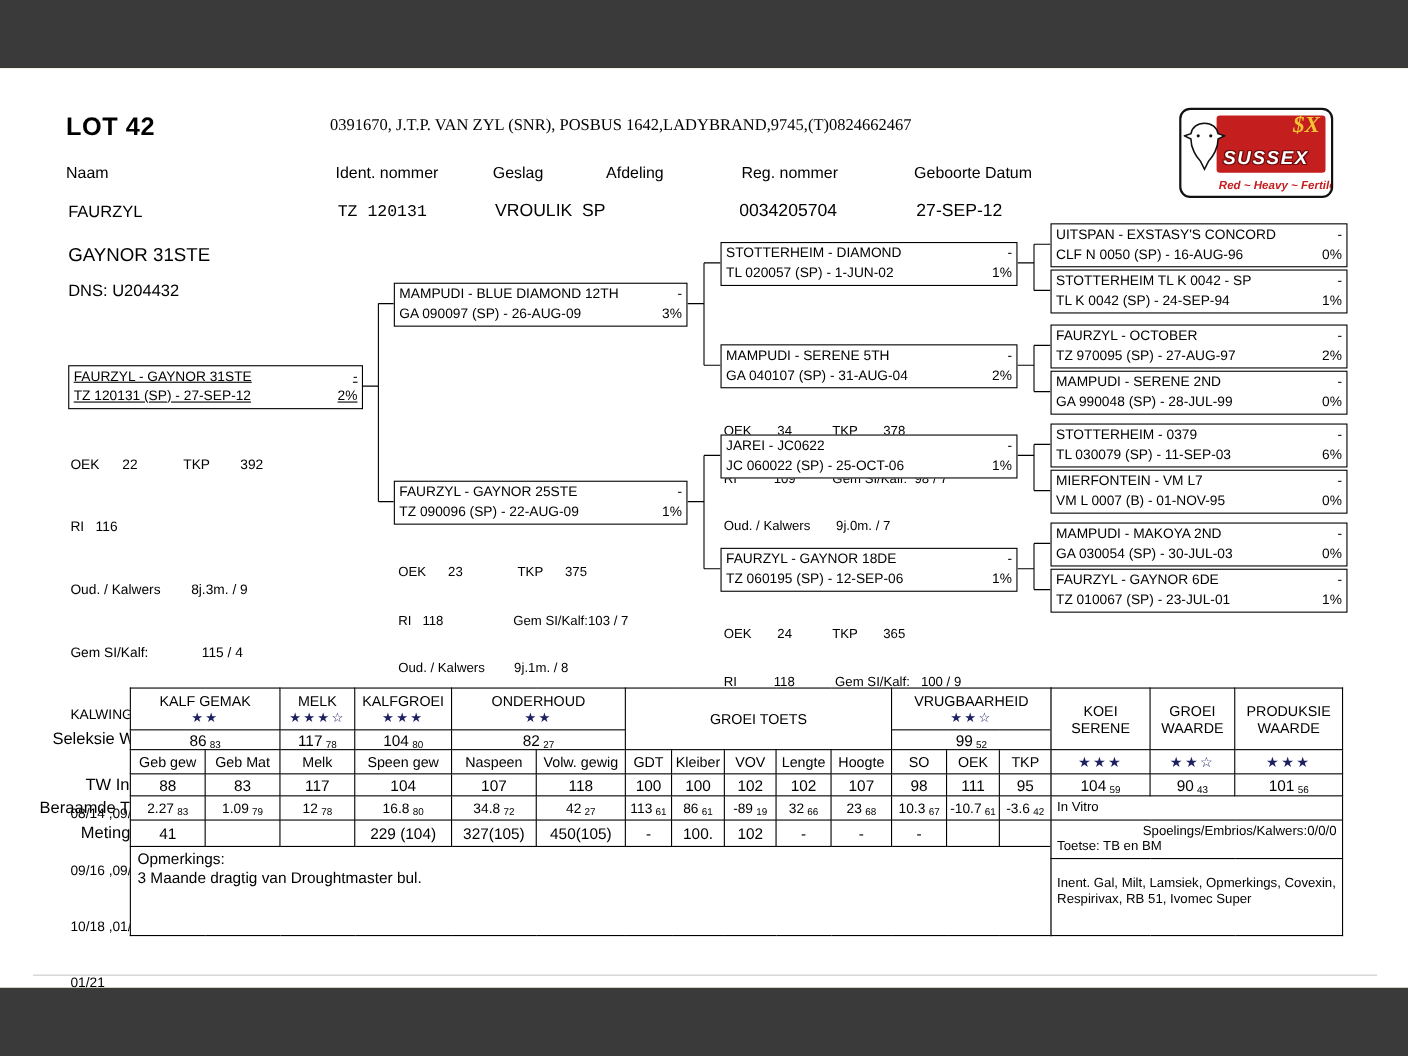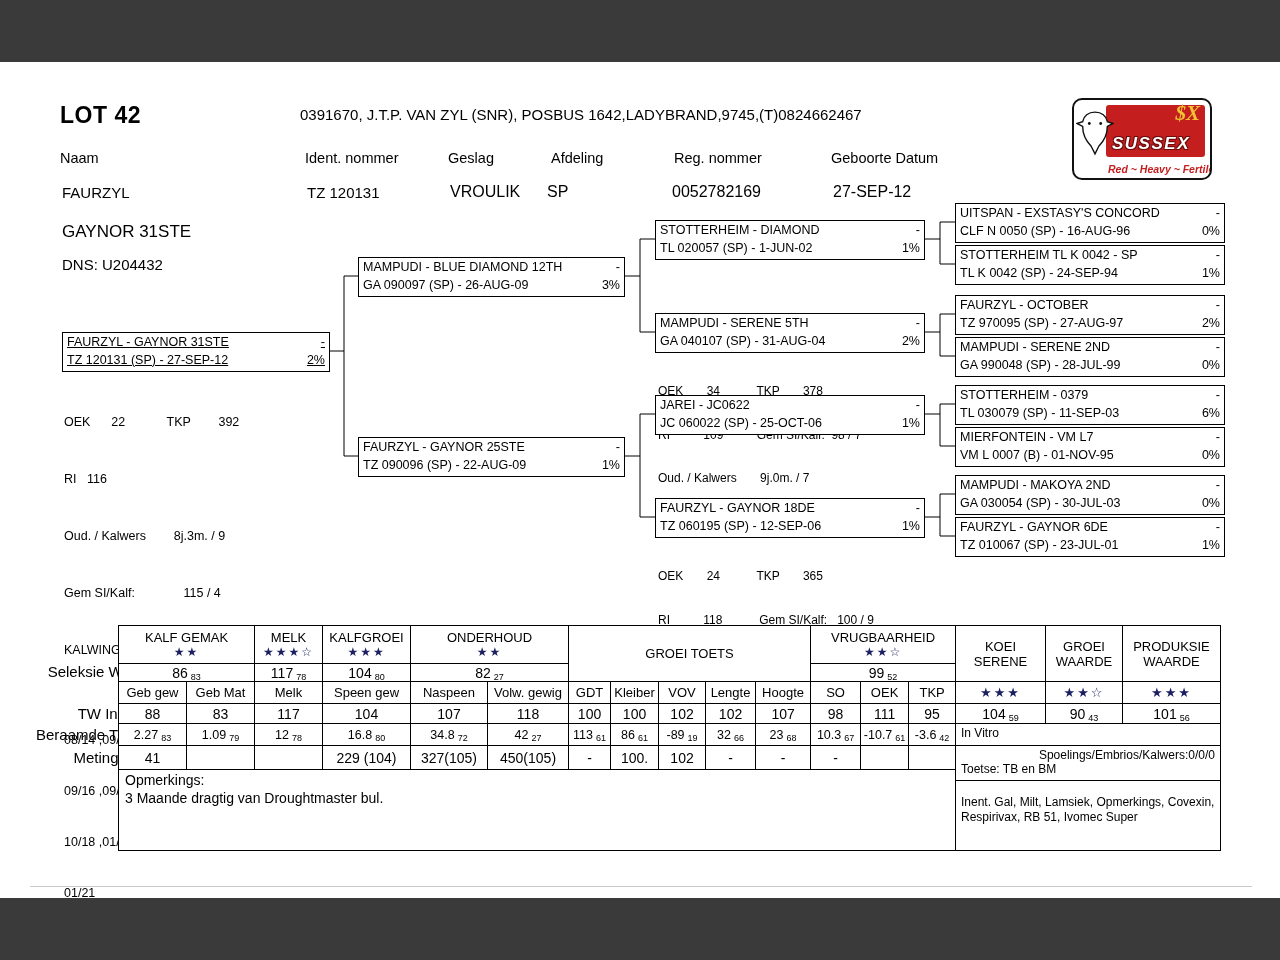--- a/index.html
+++ b/index.html
@@ -56,21 +56,21 @@
 </style>
 </head>
 <body>
 
 <div class="page">
   <div class="bar top"></div>
 
   <div class="content">
 
     <div class="abs lot" style="left:60px;top:40px;">LOT 42</div>
-    <div class="abs owner" style="left:300px;top:44px;">0391670, J.T.P. VAN ZYL (SNR), POSBUS 1642,LADYBRAND,9745,(T)0824662467</div>
+    <div class="abs owner" style="left:300px;top:44px;font-family:Liberation Serif, serif;">0391670, J.T.P. VAN ZYL (SNR), POSBUS 1642,LADYBRAND,9745,(T)0824662467</div>
 
     <div class="logo">
       <div class="logo-red"></div>
       <svg class="cow" viewBox="0 0 40 56">
         <path d="M20 6 C13 6 8 10 7 16 L1 18 L7 21 C7 30 12 38 16 42 L20 50 L24 42 C28 38 33 30 33 21 L39 18 L33 16 C32 10 27 6 20 6 Z" fill="#ffffff" stroke="#111" stroke-width="1.5"></path>
         <circle cx="14" cy="18" r="1.5" fill="#111"></circle>
         <circle cx="26" cy="18" r="1.5" fill="#111"></circle>
       </svg>
       <div class="logo-sym">$X</div>
       <div class="logo-brand">SUSSEX</div>
@@ -78,24 +78,24 @@
     </div>
 
     <span class="ilabel" style="left:60px;top:88px;">Naam</span>
     <span class="ilabel" style="left:305px;top:88px;">Ident. nommer</span>
     <span class="ilabel" style="left:448px;top:88px;">Geslag</span>
     <span class="ilabel" style="left:551px;top:88px;">Afdeling</span>
     <span class="ilabel" style="left:674px;top:88px;">Reg. nommer</span>
     <span class="ilabel" style="left:831px;top:88px;">Geboorte Datum</span>
 
     <span class="ivalue" style="left:62px;top:122px;">FAURZYL</span>
-    <span class="ivalue" style="left:307px;top:122px;">TZ  120131</span>
+    <span class="ivalue" style="left:307px;top:122px;font-family:Liberation Mono, monospace;">TZ  120131</span>
     <span class="ivalue big" style="left:450px;top:121px;">VROULIK</span>
-    <span class="ivalue big" style="left:547px;top:121px;">SP</span>
-    <span class="ivalue big" style="left:672px;top:121px;">0052782169</span>
+    <span class="ivalue big" style="left:529px;top:121px;">SP</span>
+    <span class="ivalue big" style="left:672px;top:121px;">0034205704</span>
     <span class="ivalue big" style="left:833px;top:121px;">27-SEP-12</span>
 
     <div class="abs name2" style="left:62px;top:160px;">GAYNOR 31STE</div>
     <div class="abs dns" style="left:62px;top:194px;">DNS: U204432</div>
 
     <svg class="connector" width="1280" height="560">
       <path d="M330 289 H344 M344 214 V394 M344 214 H358 M344 394 H358
                M625 214 H640 M640 177 V270 M640 177 H655 M640 270 H655
                M625 394 H640 M640 352 V455 M640 352 H655 M640 455 H655
                M925 177 H940 M940 160 V202 M940 160 H955 M940 202 H955
@@ -140,20 +140,25 @@
     </div>
     <div class="pbox" style="left:358px;top:375px;width:267px;">
       <div class="pline">
           <span>FAURZYL -  GAYNOR 25STE</span>
           <span>-</span>
         </div>
       <div class="pline">
           <span>TZ  090096 (SP) - 22-AUG-09</span>
           <span>1%</span>
         </div>
+    </div>
+    <div class="stats2" style="left:362px;top:422px;">
+      <div>OEK      23               TKP      375</div>
+      <div>RI   118                   Gem SI/Kalf:103 / 7</div>
+      <div>Oud. / Kalwers        9j.1m. / 8</div>
     </div>
 
     <div class="pbox" style="left:655px;top:158px;width:270px;">
       <div class="pline">
           <span>STOTTERHEIM -  DIAMOND</span>
           <span>-</span>
         </div>
       <div class="pline">
           <span>TL  020057 (SP) - 1-JUN-02</span>
           <span>1%</span>

